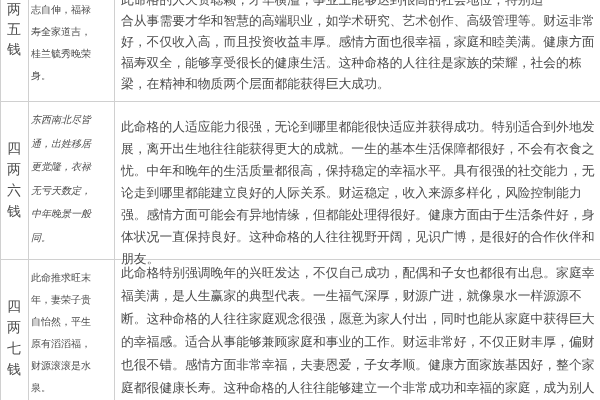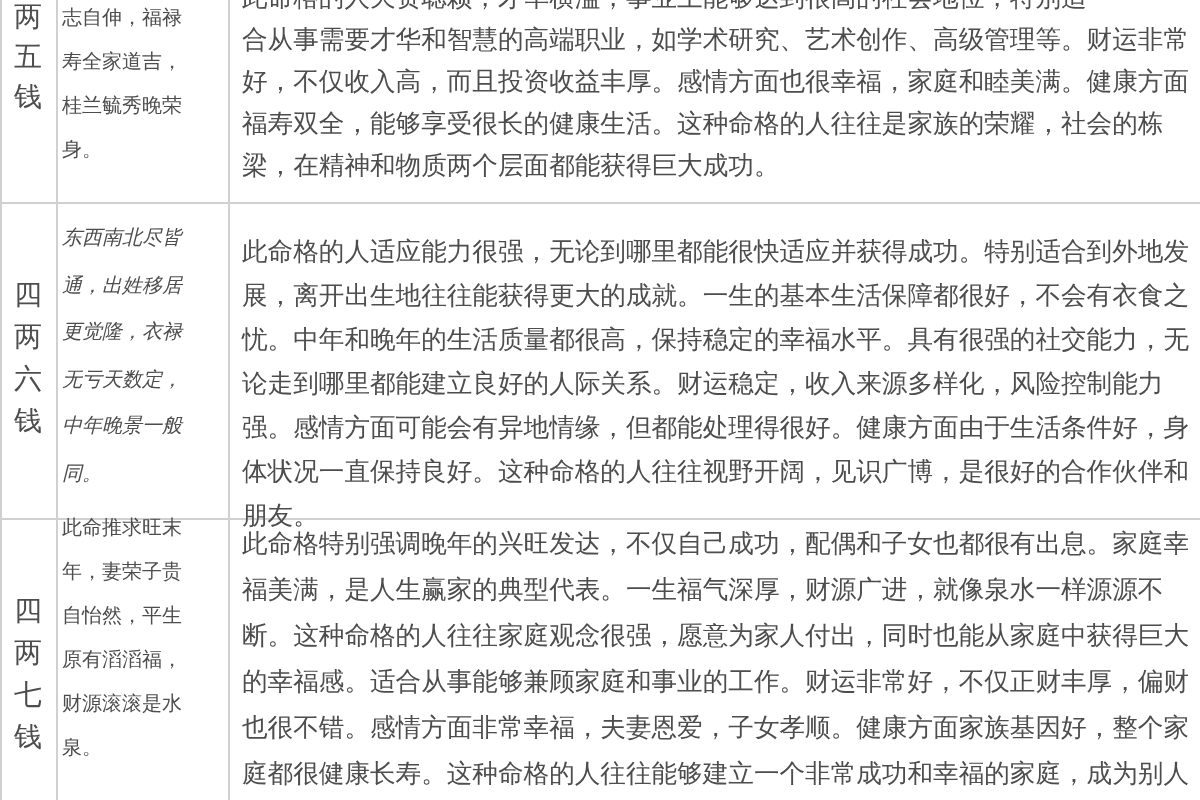--- a/index.html
+++ b/index.html
@@ -23,21 +23,21 @@
   .r1-poem{left:31px;top:-1px;}
   .r1-desc{left:121px;top:-11px;line-height:21px;}
 
   
   .r2-weight{left:0;top:138px;}
   .r2-poem{left:31px;top:108px;line-height:23.5px;font-style:italic;}
   .r2-desc{left:121px;top:100px;margin-top:16px;}
 
   
   .r3-weight{left:0;top:296px;}
-  .r3-poem{left:31px;top:254px;}
+  .r3-poem{left:31px;top:267px;}
   .r3-desc{left:121px;top:261px;line-height:23px;}
 </style>
 </head>
 <body>
 
 <div class="stage">
 
   <div class="vline" style="left:0;"></div>
   <div class="vline" style="left:28px;"></div>
   <div class="vline" style="left:114px;"></div>

